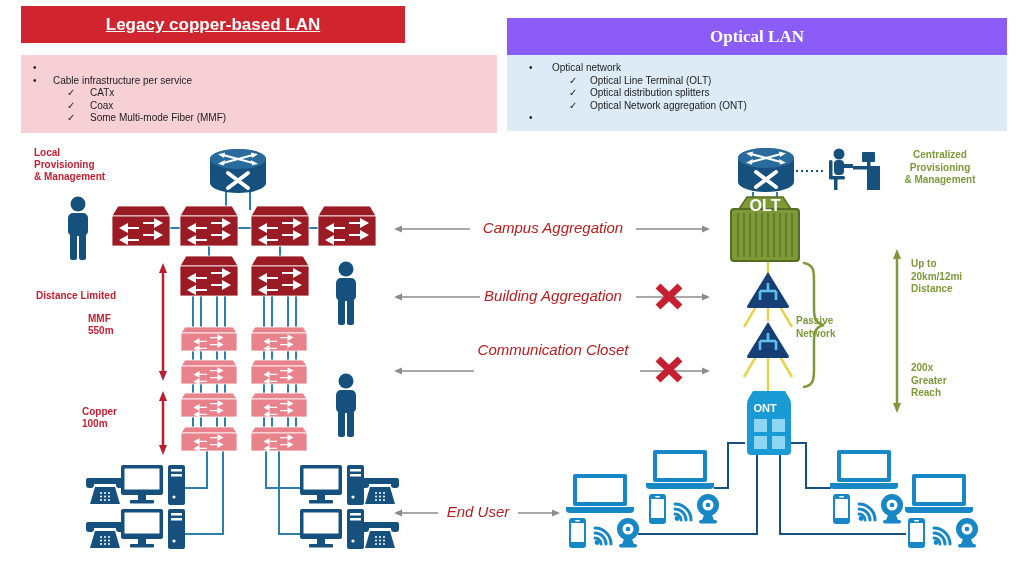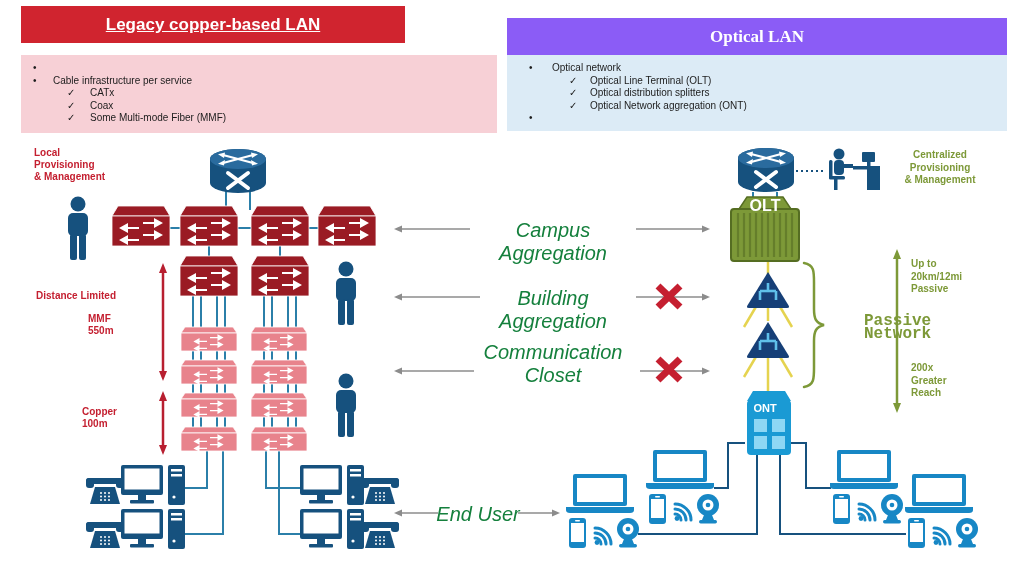--- a/index.html
+++ b/index.html
@@ -19,21 +19,21 @@
   .row .mk{flex:0 0 auto;}
   
   .lp .b  .mk{padding-left:12px;width:20px;}
   .lp .c  .mk{padding-left:46px;width:23px;}
   
   .rp .b  .mk{padding-left:22px;width:23px;}
   .rp .c  .mk{padding-left:62px;width:21px;}
   
   .redlbl{color:#c41f30;font-weight:bold;font-size:10px;line-height:12px;}
   .olivlbl{color:#7d9938;font-weight:bold;font-size:10px;line-height:12.5px;}
-  .tier{font-size:20px;font-style:italic;color:#15803d;text-align:center;}
+  .tier{font-size:15px;font-style:italic;color:#b91c1c;text-align:center;}
   .boxlbl{color:#ffffff;font-weight:bold;text-align:center;}
   svg{position:absolute;left:0;top:0;}
 </style>
 </head>
 <body>
 
 <svg width="1024" height="576" viewBox="0 0 1024 576">
   <defs>
     <path id="arr-r" d="M0,4 h11 v-4 l9,5 -9,5 v-4 h-11 z" fill="#ffffff"></path>
     <g id="sw-dark">
@@ -374,20 +374,20 @@
 <div class="abs tier" style="left:470px;top:219px;width:166px;">Campus Aggregation</div>
 <div class="abs tier" style="left:470px;top:287px;width:166px;">Building Aggregation</div>
 <div class="abs tier" style="left:464px;top:341px;width:178px;">Communication Closet</div>
 <div class="abs tier" style="left:436px;top:503px;width:84px;">End User</div>
 
 <div class="abs olivlbl pre" style="left:896px;top:149px;width:88px;text-align:center;">Centralized
 Provisioning
 &amp; Management</div>
 <div class="abs boxlbl" style="left:739px;top:197px;width:52px;font-size:16px;">OLT</div>
 <div class="abs boxlbl" style="left:747px;top:402px;width:36px;font-size:11px;">ONT</div>
-<div class="abs olivlbl pre" style="left:864px;top:315px;width:70px;font-size:16px;font-family:Liberation Mono, monospace;">Passive
+<div class="abs olivlbl pre" style="left:796px;top:315px;width:70px;font-size:10px;">Passive
 Network</div>
 <div class="abs olivlbl pre" style="left:911px;top:258px;width:80px;">Up to
 20km/12mi
-Passive</div>
+Distance</div>
 <div class="abs olivlbl pre" style="left:911px;top:362px;width:80px;">200x
 Greater
 Reach</div>
 
 </body></html>

